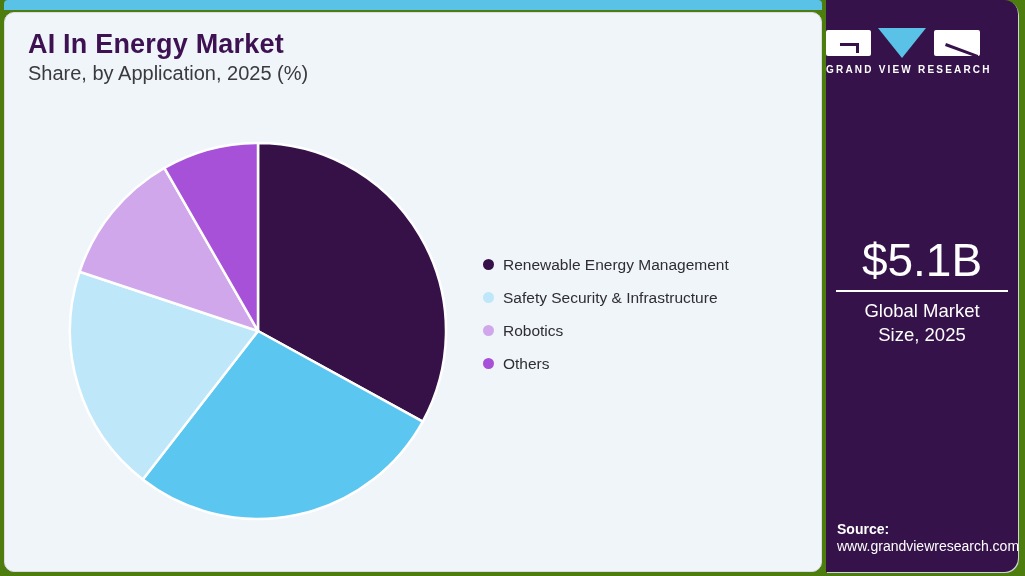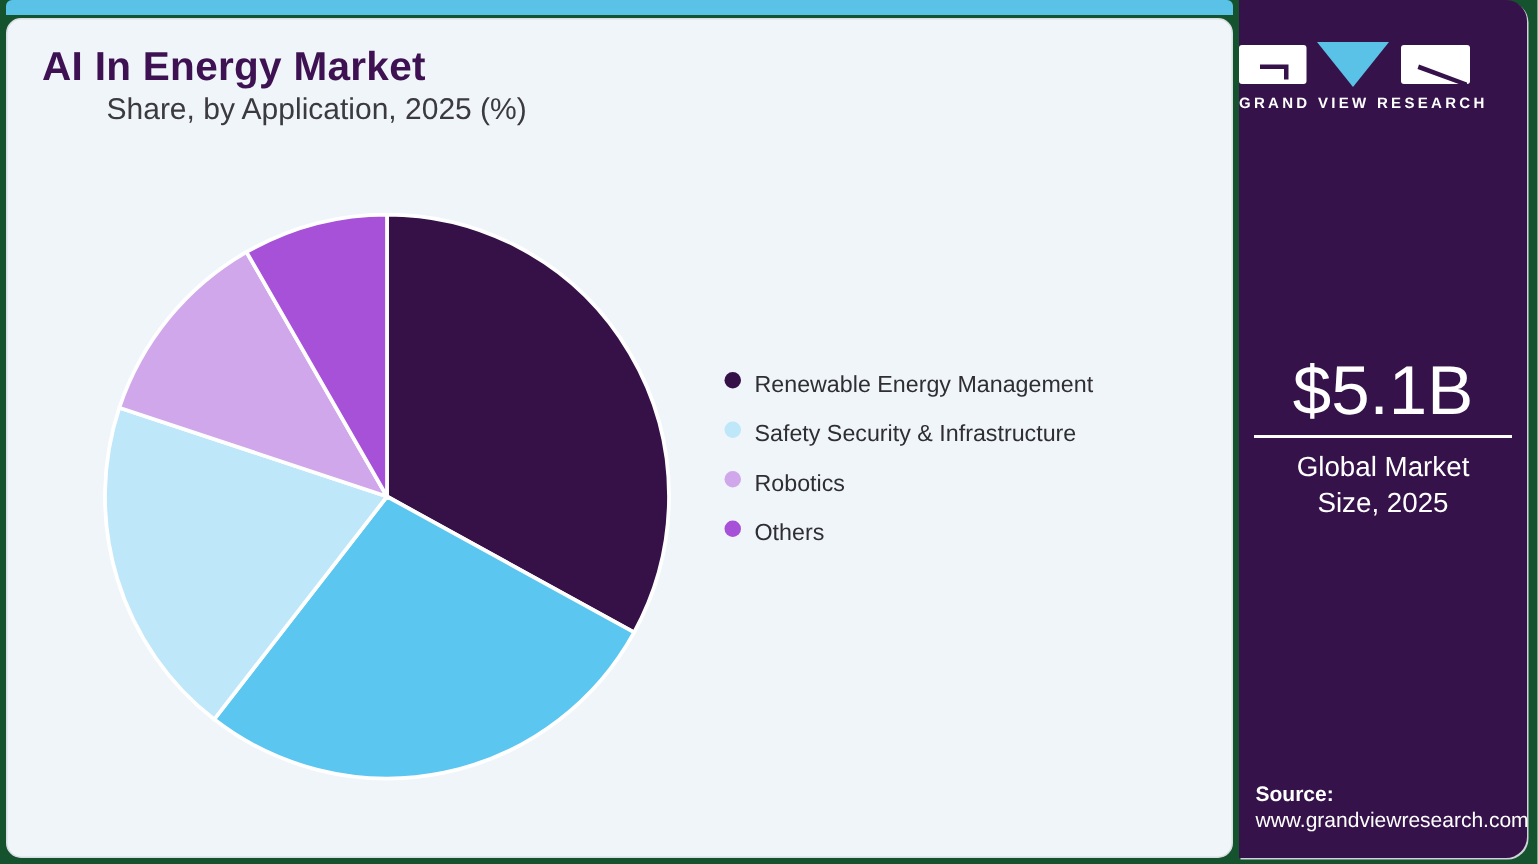--- a/index.html
+++ b/index.html
@@ -1,47 +1,47 @@
 <!DOCTYPE html>
 <html style="--accent: #5BC2E7; --card-bg: #F0F5F9; --card-border: #D8DDE3; --sidebar-bg: #36124A; --title-color: #3D1152; --subtitle-color: #3A3A40; --legend-text: #2E2E33; --text-on-dark: #FFFFFF; --divider: #FFFFFF;"><head>
 <meta charset="utf-8">
 <style>
   html,body{margin:0;padding:0;}
   body{
     width:1025px;height:576px;background:#ffffff;
     font-family:"Liberation Sans", sans-serif;
     -webkit-font-smoothing:antialiased;
   }
-  .stage{position:relative;width:1025px;height:576px;background:#14532d;overflow:hidden;}
+  .stage{position:relative;width:1025px;height:576px;background:#4d7c0f;overflow:hidden;}
 
   
   .accent-bar{
     position:absolute;left:4px;top:0;width:818px;height:10px;
     background:var(--accent);border-radius:4px 4px 0 0;
   }
   .card{
     position:absolute;left:4px;top:12px;width:818px;height:560px;
     background:var(--card-bg);
     border:1px solid var(--card-border);
     border-radius:10px;
     box-sizing:border-box;
   }
   .title{
     position:absolute;left:23px;top:16px;
     font-size:27px;font-weight:bold;letter-spacing:0.2px;
     color:var(--title-color);
   }
   .subtitle{
     position:absolute;left:23px;top:49px;
-    font-size:20px;color:var(--subtitle-color);margin-left:43px;
+    font-size:20px;color:var(--subtitle-color);
   }
   .pie-wrap{position:absolute;left:43px;top:108px;width:420px;height:420px;}
 
   .legend{position:absolute;left:478px;top:235px;}
-  .legend-item{display:flex;height:33px;}
+  .legend-item{display:flex;align-items:center;height:33px;}
   .legend-swatch{
     width:11px;height:11px;border-radius:50%;flex:0 0 11px;margin-right:9px;
   }
   .legend-label{font-size:15.5px;color:var(--legend-text);}
 
   
   .sidebar{
     position:absolute;left:826px;top:0;width:192px;height:572px;
     background:var(--sidebar-bg);
     border-radius:0 14px 14px 0;

